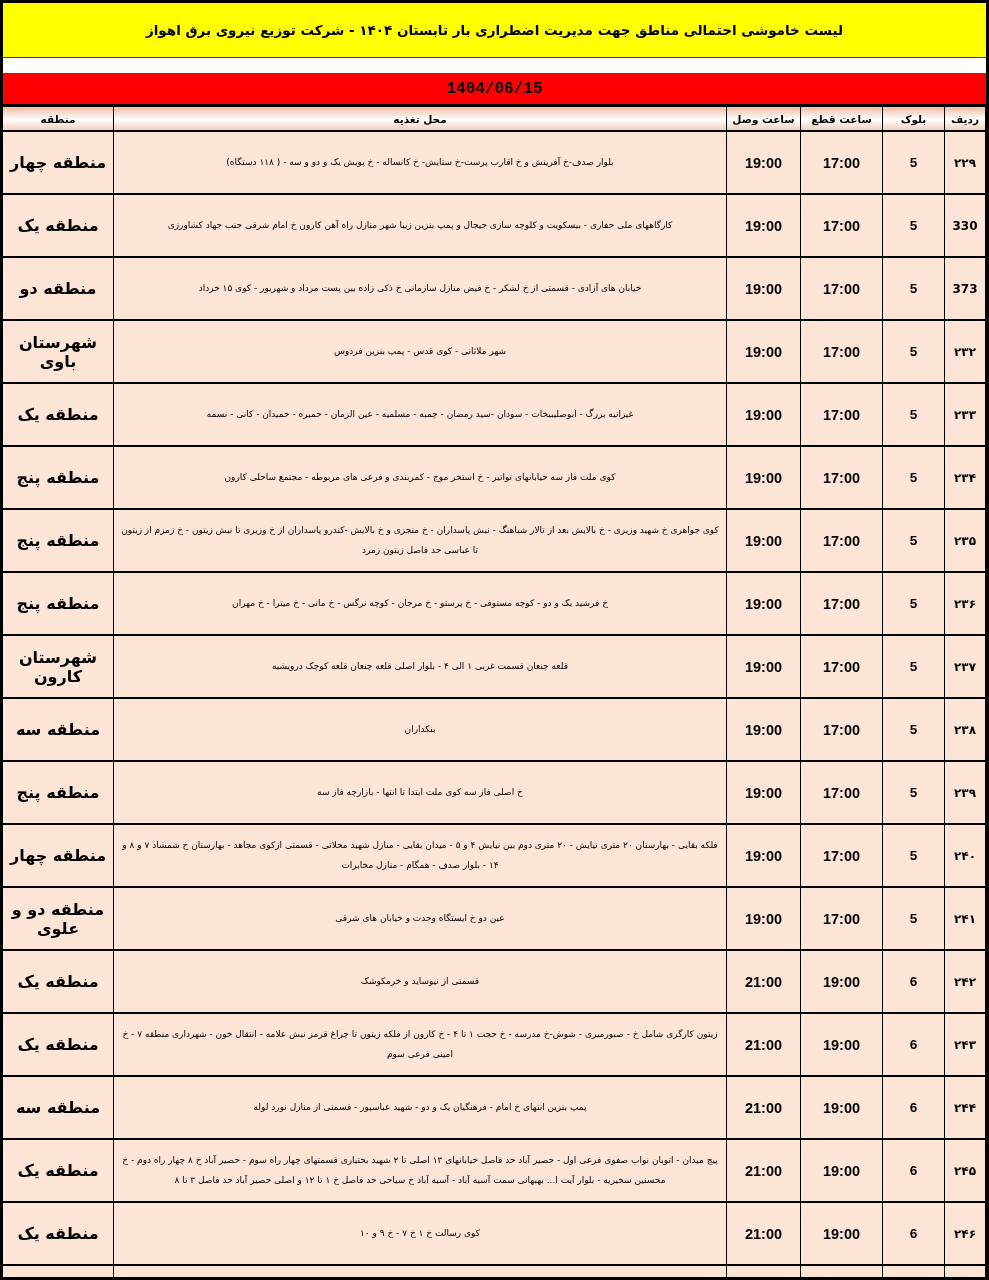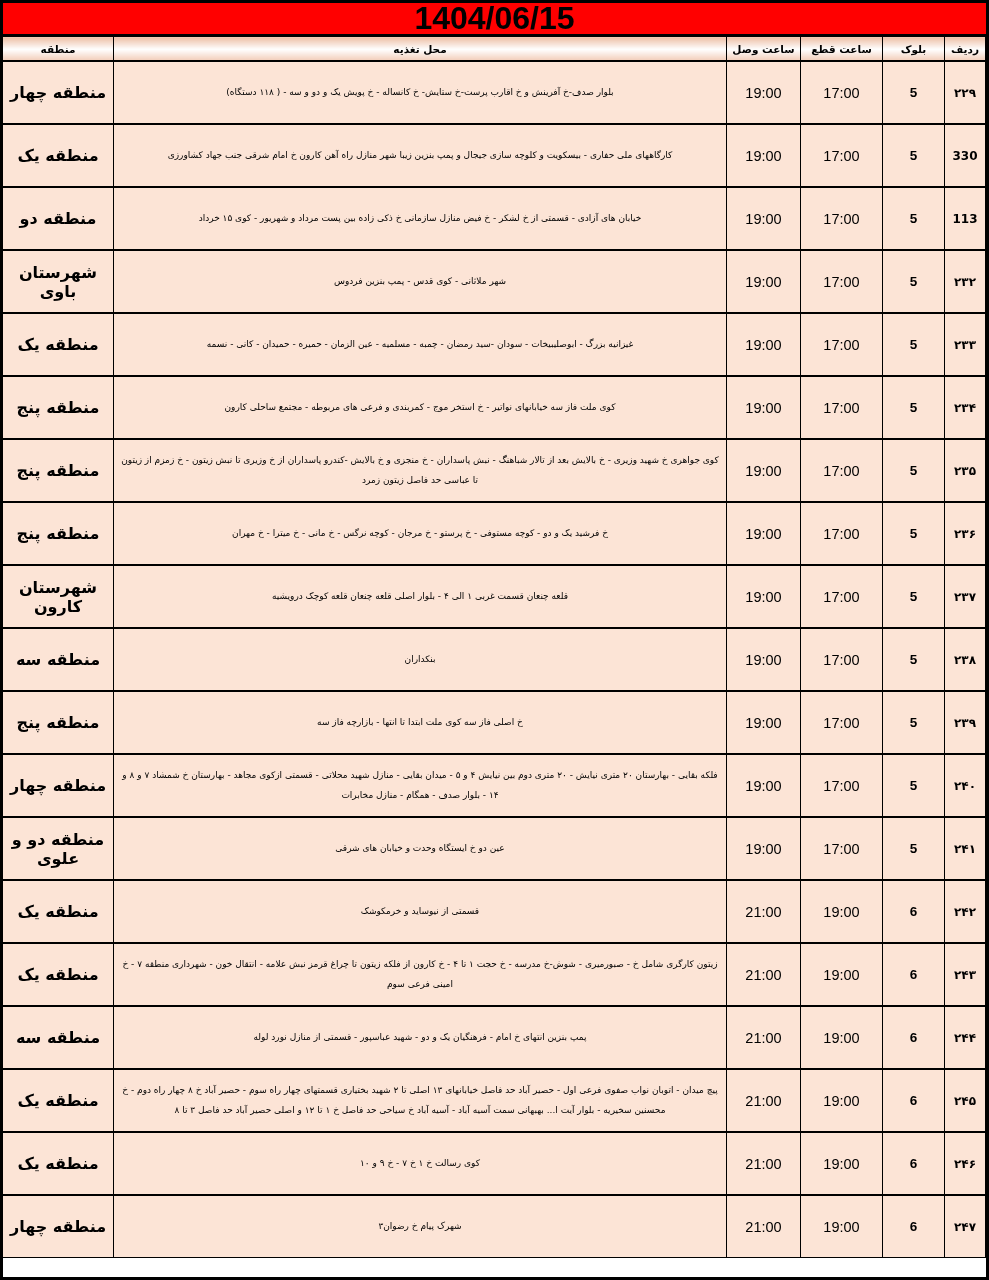--- a/index.html
+++ b/index.html
@@ -19,23 +19,24 @@
     display:flex; align-items:center; justify-content:center;
     font-size:13.5px; font-weight:bold; color:#000;
     text-align:center;
     border-bottom:1px solid #d00000;
   }
   .date-bar {
     height:31px;
     background:#ff0000;
     display:flex; align-items:center; justify-content:center;
     direction:ltr;
-    font-family:Liberation Sans, sans-serif;
-    font-size:32px; font-weight:bold; color:#000;
+    font-family:Liberation Mono, monospace;
+    font-size:16px; font-weight:bold; color:#000;
     border-bottom:2px solid #000;
+    margin-top:15px;
   }
   table.outage {
     width:100%;
     border-collapse:collapse;
     table-layout:fixed;
   }
   table.outage th {
     background:linear-gradient(180deg,#edbfa6 0%,#ffffff 52%,#f2cdb9 100%);
     border:1px solid #000;
     height:23px;
@@ -51,32 +52,35 @@
     color:#000;
     padding:0 4px;
     overflow:hidden;
   }
   td.c-radif { font-size:12px; font-weight:bold; }
   td.c-block {
     font-size:13.5px; font-weight:bold;
     font-family:"Liberation Sans", sans-serif;
   }
   td.c-time {
-    font-size:14.5px; font-weight:normal;
+    font-size:14.5px; font-weight:bold;
     direction:ltr;
     font-family:"Liberation Sans", sans-serif;
   }
   td.c-loc  { font-size:9px;  font-weight:normal; line-height:2.2; padding:0 16px; }
   td.c-region { font-size:16px; font-weight:bold; }
 </style>
 </head>
 <body>
 
 <div class="page">
 
+  <div class="title-bar">
+    <span>لیست خاموشی احتمالی مناطق جهت مدیریت اضطراری بار تابستان ۱۴۰۴ - شرکت توزیع نیروی برق اهواز</span>
+  </div>
 
   <div class="date-bar">
     <span>1404/06/15</span>
   </div>
 
   <table class="outage">
     <colgroup>
       <col style="width:41px">
       <col style="width:62px">
       <col style="width:82px">
@@ -107,21 +111,21 @@
     <tr>
       <td class="c-radif">330</td>
       <td class="c-block">5</td>
       <td class="c-time">17:00</td>
       <td class="c-time">19:00</td>
       <td class="c-loc">کارگاههای ملی حفاری - بیسکویت و کلوچه سازی جیجال و پمپ بنزین زیبا شهر منازل راه آهن کارون خ امام شرقی جنب جهاد کشاورزی</td>
       <td class="c-region">منطقه یک</td>
     </tr>
 
     <tr>
-      <td class="c-radif">113</td>
+      <td class="c-radif">373</td>
       <td class="c-block">5</td>
       <td class="c-time">17:00</td>
       <td class="c-time">19:00</td>
       <td class="c-loc">خیابان های آزادی - قسمتی از خ لشکر - خ فیض منازل سازمانی خ ذکی زاده بین پست مرداد و شهریور - کوی ۱۵ خرداد</td>
       <td class="c-region">منطقه دو</td>
     </tr>
 
     <tr>
       <td class="c-radif">۲۳۲</td>
       <td class="c-block">5</td>

